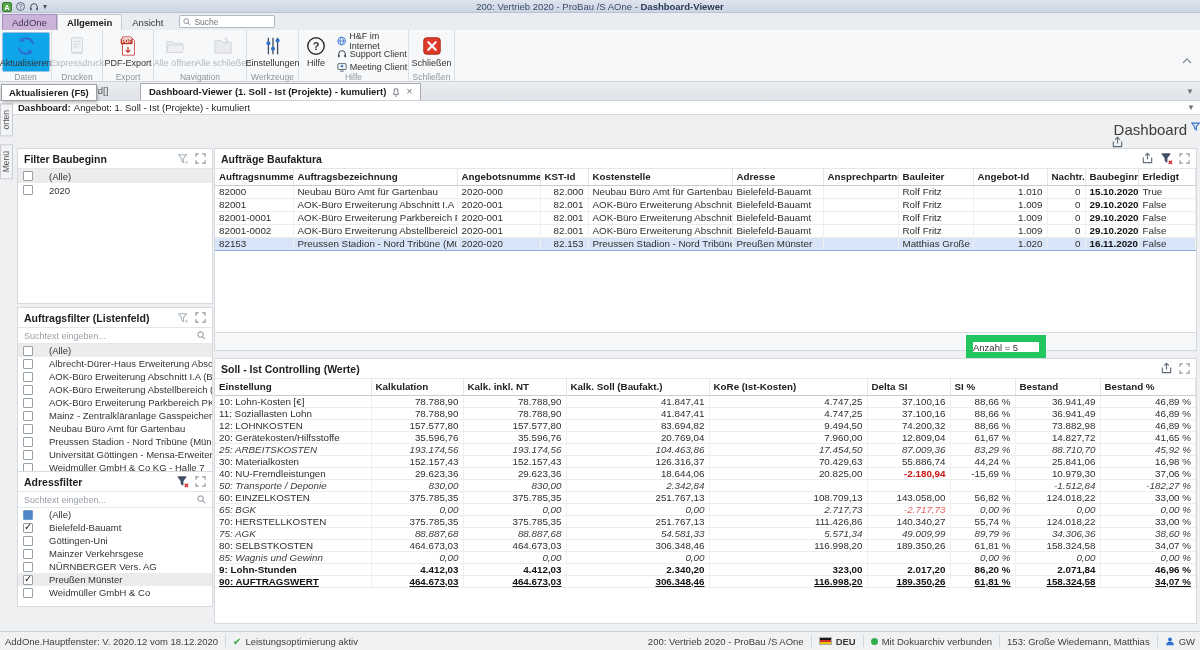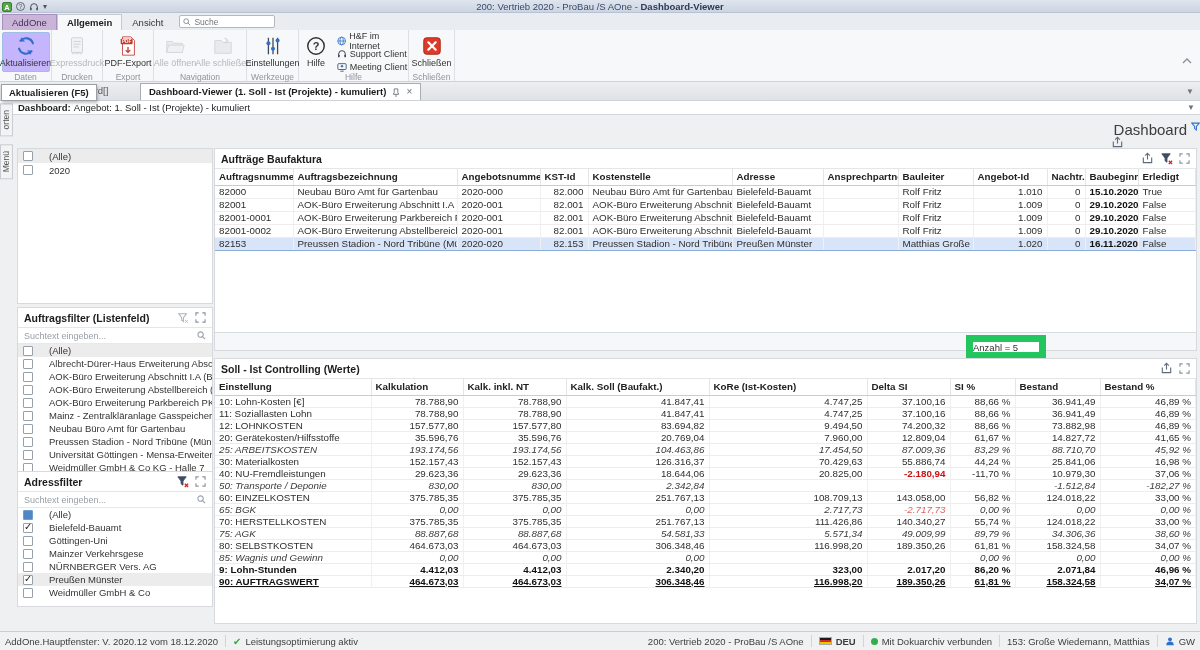--- a/index.html
+++ b/index.html
@@ -23,21 +23,21 @@
 .rsearch{height:13px;width:96px;margin:0 0 2px 6px;background:#fff;border:1px solid #b4b9c0;border-radius:2px;display:flex;align-items:center;padding:0 3px;gap:3px}
 .rsearch input{border:none;outline:none;width:70px;font-size:8.5px;color:#555;background:transparent;font-family:inherit}
 
 
 .ribbon{position:absolute;top:30px;left:0;right:0;height:52px;background:#f7f8f9;border-bottom:1px solid #cfd3d8;display:flex}
 .rgroup{position:relative;height:100%;border-right:1px solid #dcdfe3;display:flex;flex-direction:column}
 .rbtns{flex:1;display:flex;align-items:flex-start;justify-content:center;gap:2px;padding-top:2px}
 .rglabel{height:11px;font-size:8.5px;color:#8e939a;text-align:center;line-height:10px}
 .rbtn{width:48px;height:40px;display:flex;flex-direction:column;align-items:center;justify-content:flex-start;border:1px solid transparent;border-radius:2px;padding-top:2px}
 .rbtn .lbl{font-size:9px;color:#333;margin-top:1px;white-space:nowrap}
-.rbtn.hl{background:#c4b5fd;border-color:#9dbfe4}
+.rbtn.hl{background:#0ea5e9;border-color:#9dbfe4}
 .rbtn.dis .lbl{color:#b3b7bd}
 .rbtn.dis svg{opacity:.45}
 .rlinks{display:flex;flex-direction:column;justify-content:flex-start;padding-top:3px;gap:2px}
 .rlink{display:flex;align-items:center;gap:3px;font-size:9px;color:#333;height:11px}
 .ribcollapse{position:absolute;right:8px;top:28px}
 
 
 .tabstrip{position:absolute;top:82px;left:0;right:0;height:19px;background:linear-gradient(#eceef1,#dfe2e6);border-bottom:1px solid #cfd3d8;display:flex;align-items:flex-end}
 .doctab{height:17px;line-height:16px;font-size:9.5px;color:#555;padding:0 8px;white-space:nowrap;overflow:hidden}
 .doctab.frag{width:64px;margin-left:76px}
@@ -301,20 +301,32 @@
           <path d="M1 1.5h10L7.2 6v4.5L4.8 8.8V6z" fill="none" stroke="#2f6fce" stroke-width="1.4"></path>
         </svg></div>
     <div class="dashexport">
       <svg width="13" height="13" viewBox="0 0 14 14">
           <path d="M2.5 6v5.5h9V6" fill="none" stroke="#5f6b78" stroke-width="1.2"></path>
           <path d="M7 1.5V8M4.5 3.8L7 1.3l2.5 2.5" fill="none" stroke="#5f6b78" stroke-width="1.2"></path>
         </svg>
     </div>
 
     <div class="panel p1">
+      <div class="ptitle">
+          <span>Filter Baubeginn</span>
+        <span class="picons">
+          <svg width="12" height="12" viewBox="0 0 14 14">
+              <path d="M2 2h9L7.5 6.5V11L5.5 9.5V6.5z" fill="none" stroke="#aab2bc" stroke-width="1.2"></path>
+              <path d="M9.5 9.5l3 3M12.5 9.5l-3 3" stroke="#aab2bc"></path>
+            </svg>
+          <svg width="11" height="11" viewBox="0 0 12 12">
+              <path d="M1 4V1h3M8 1h3v3M11 8v3H8M4 11H1V8" fill="none" stroke="#8a929c" stroke-width="1.2"></path>
+            </svg>
+        </span>
+      </div>
       <div class="flist">
 
       <div class="fitem sel">
             <span class="cb unchecked"></span>
             <span>(Alle)</span>
           </div>
           <div class="fitem">
             <span class="cb unchecked"></span>
             <span>2020</span>
           </div>
@@ -672,21 +684,21 @@
               <td>25.841,06</td>
               <td>16,98 %</td>
           </tr>
             <tr>
             <td>40: NU-Fremdleistungen</td>
               <td>29.623,36</td>
               <td>29.623,36</td>
               <td>18.644,06</td>
               <td>20.825,00</td>
               <td class="neg">-2.180,94</td>
-              <td>-11,70 %</td>
+              <td>-15,69 %</td>
               <td>10.979,30</td>
               <td>37,06 %</td>
           </tr>
             <tr class="it">
             <td>50: Transporte / Deponie</td>
               <td>830,00</td>
               <td>830,00</td>
               <td>2.342,84</td>
               <td></td>
               <td></td>

